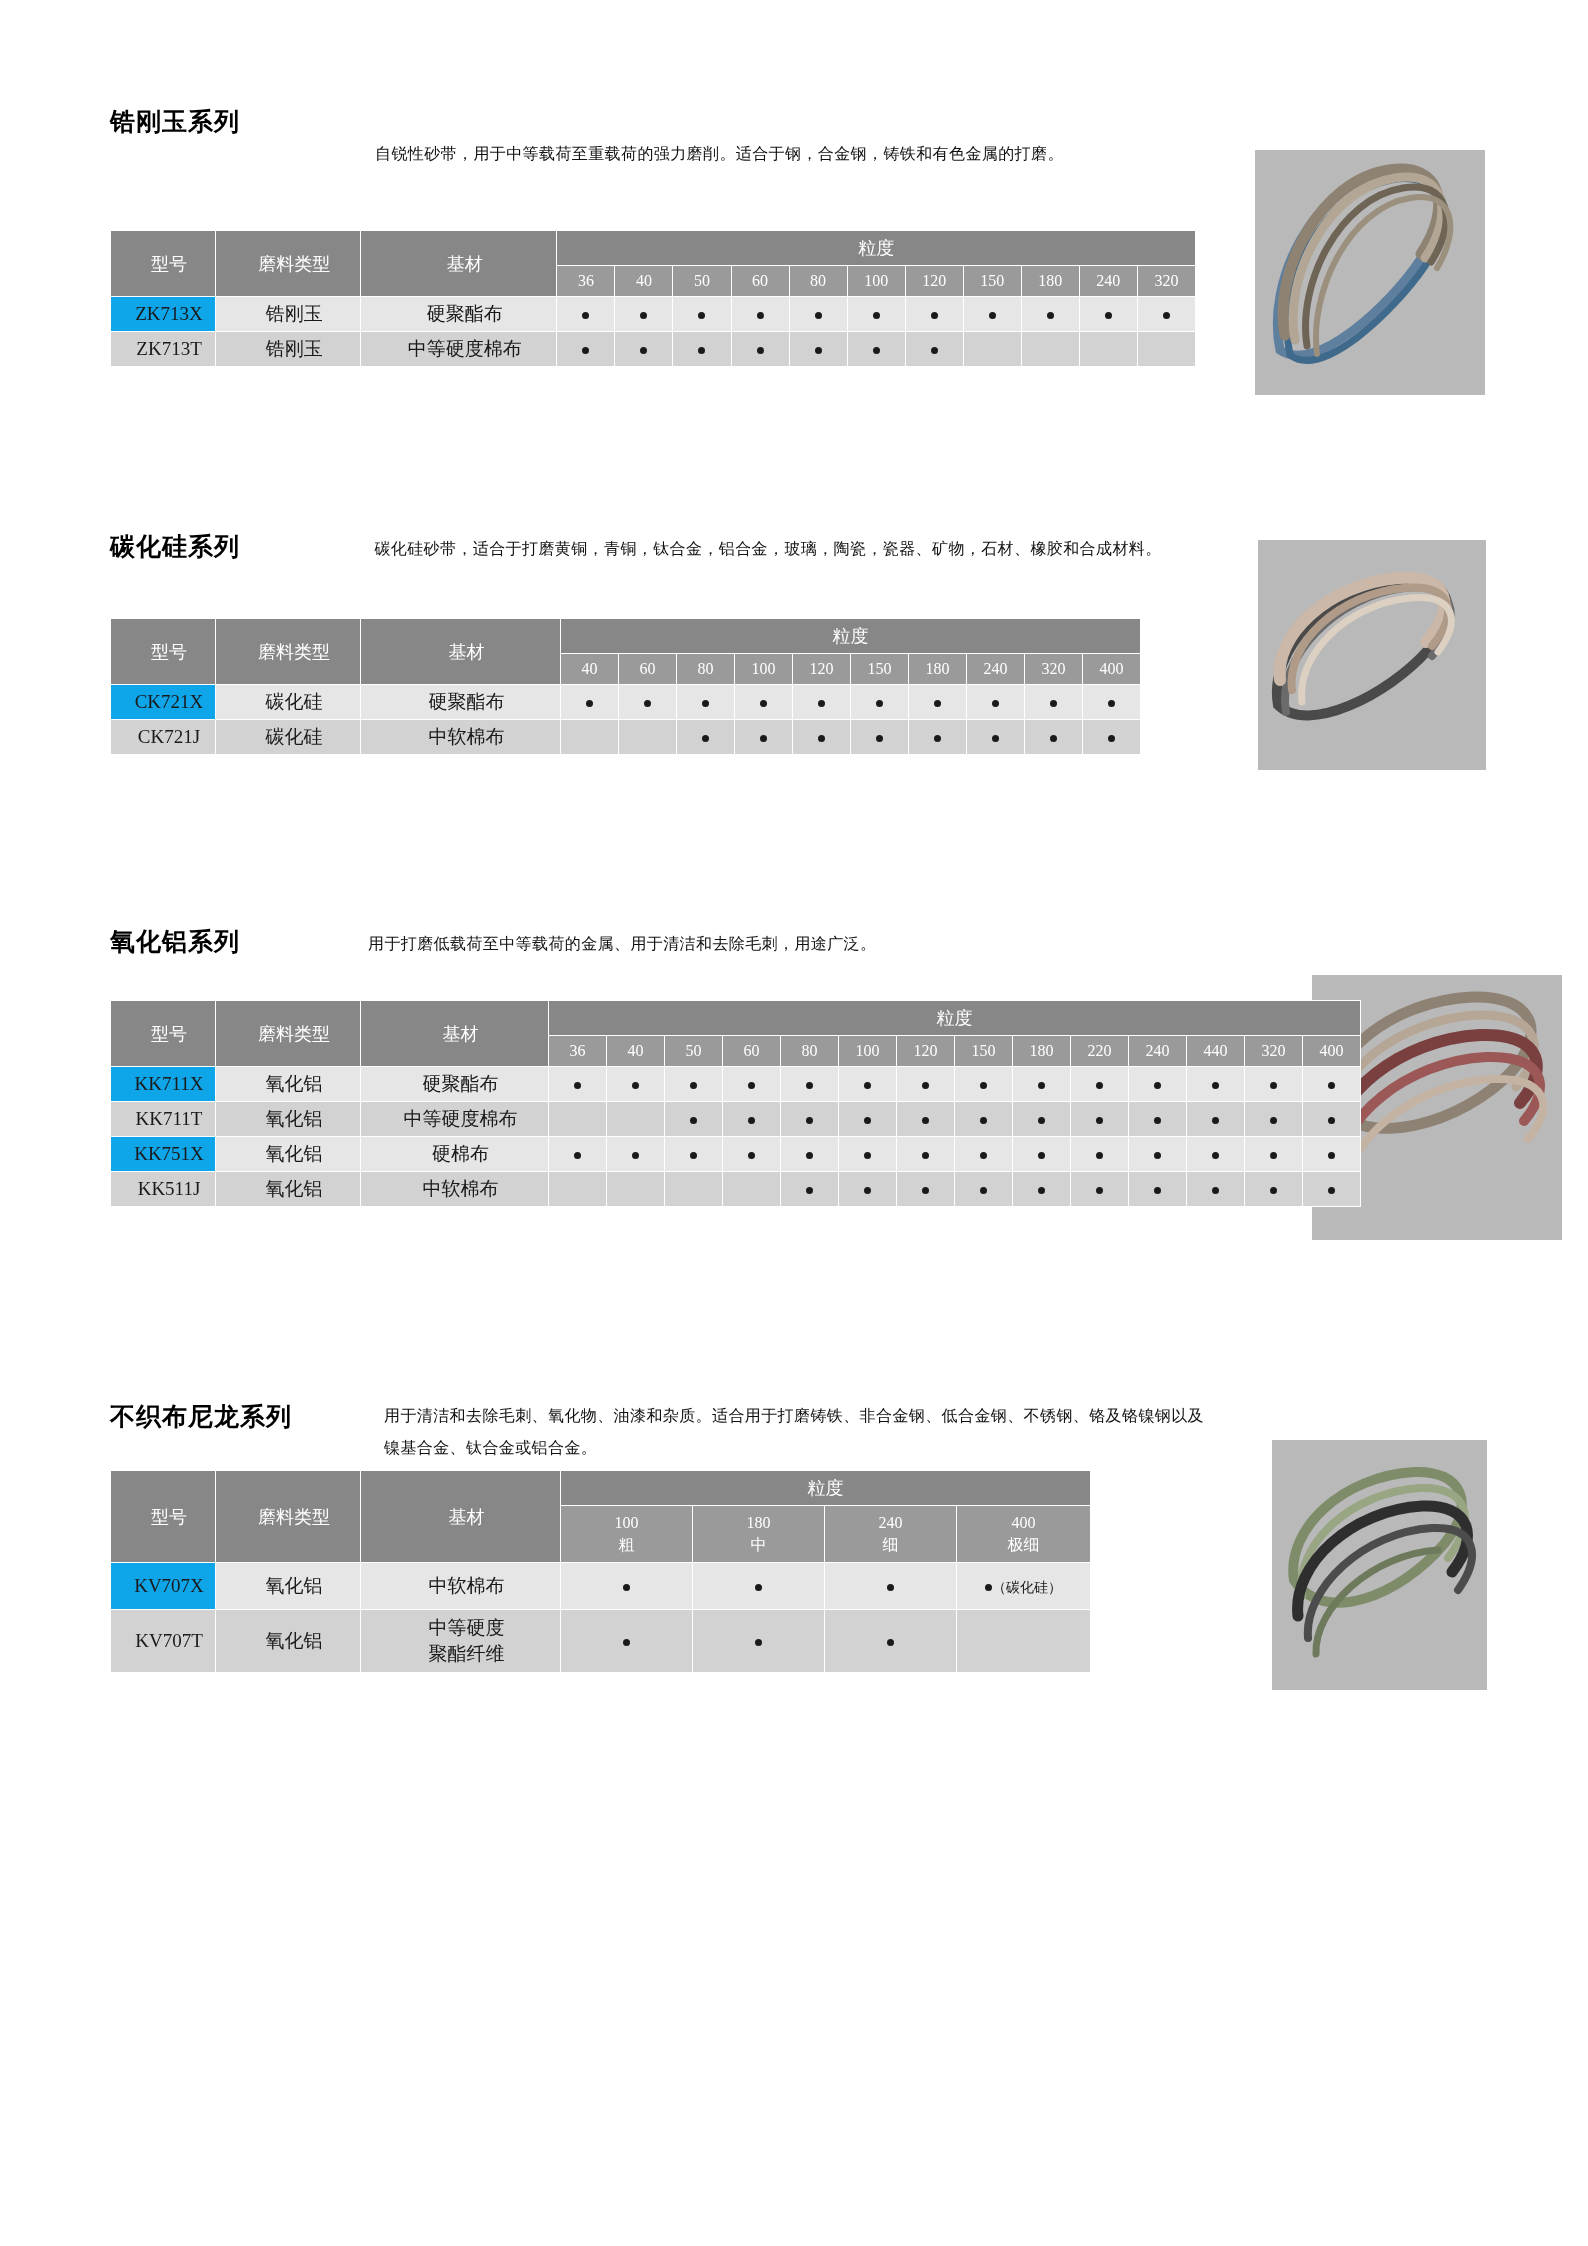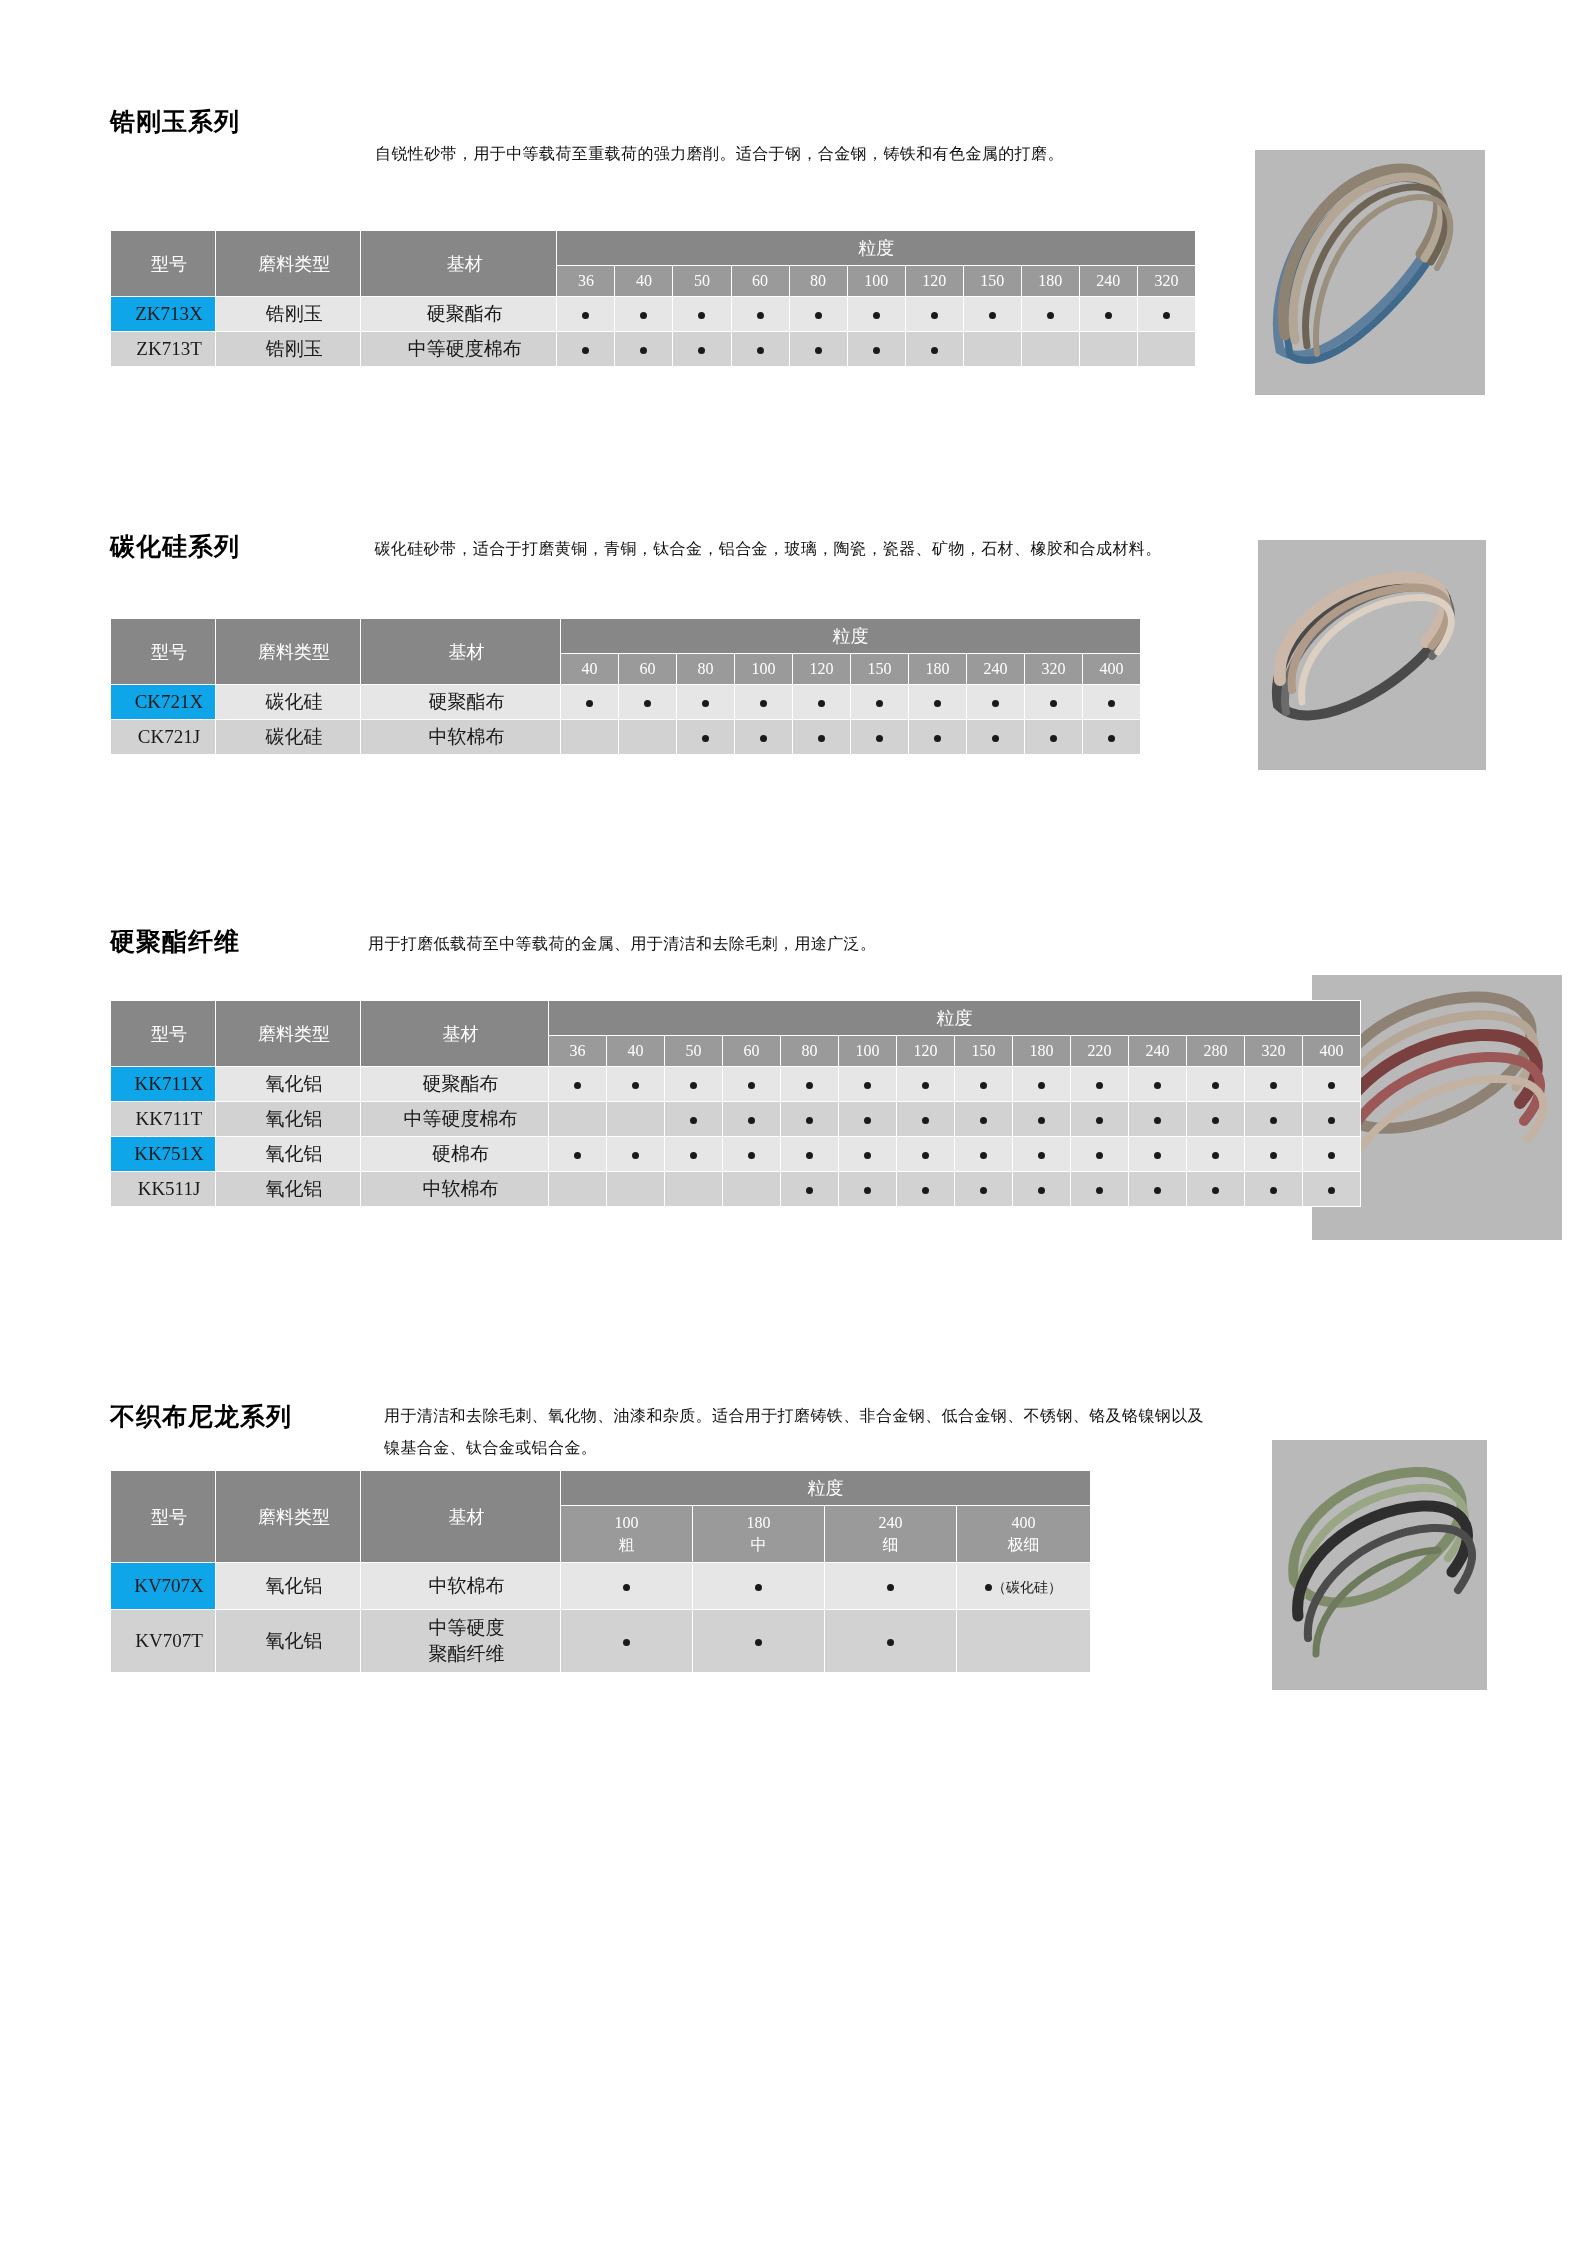--- a/index.html
+++ b/index.html
@@ -304,21 +304,21 @@
           <path d="M28 172 C 18 118, 78 56, 146 48 C 196 42, 207 76, 174 116" stroke="#6b6b6b" stroke-width="8" fill="none"></path>
           <path d="M22 140 C 16 96, 70 44, 140 38 C 190 34, 200 66, 168 102" stroke="#cbb8a8" stroke-width="12" fill="none"></path>
           <path d="M34 150 C 28 104, 80 54, 146 48 C 194 44, 202 72, 174 106" stroke="#b09a88" stroke-width="8" fill="none"></path>
           <path d="M44 162 C 38 116, 88 64, 152 58 C 196 54, 204 80, 180 112" stroke="#dcd0c2" stroke-width="7" fill="none"></path>
         </g>
       </svg>
     </div>
   </div>
 
   <div class="section">
-    <div class="sec-title" style="left:110px; top:925px;">硬聚酯纤维</div>
+    <div class="sec-title" style="left:110px; top:925px;">氧化铝系列</div>
     <div class="sec-desc" style="left:368px; top:928px; width:850px;">用于打磨低载荷至中等载荷的金属、用于清洁和去除毛刺，用途广泛。</div>
 
     <div class="photo" style="left:1312px; top:975px; width:250px; height:265px;">
       <svg width="250" height="265" viewBox="0 0 250 265">
         <rect width="250" height="265" fill="#b9b9b9"></rect>
         <g fill="none" stroke-linecap="round">
           <path d="M20 130 C 14 80, 80 26, 160 22 C 220 20, 236 56, 200 96 C 150 150, 52 175, 20 130 Z" stroke="#8e8274" stroke-width="11" fill="none"></path>
           <path d="M24 150 C 18 100, 86 44, 166 40 C 224 38, 238 72, 204 112" stroke="#b6a696" stroke-width="9" fill="none"></path>
           <path d="M22 172 C 18 122, 88 64, 168 60 C 226 58, 240 90, 208 128" stroke="#7a3f3f" stroke-width="12" fill="none"></path>
           <path d="M28 196 C 24 146, 94 86, 174 82 C 230 80, 242 110, 212 146" stroke="#9c5757" stroke-width="10" fill="none"></path>
@@ -359,21 +359,21 @@
         <th class="sub">40</th>
         <th class="sub">50</th>
         <th class="sub">60</th>
         <th class="sub">80</th>
         <th class="sub">100</th>
         <th class="sub">120</th>
         <th class="sub">150</th>
         <th class="sub">180</th>
         <th class="sub">220</th>
         <th class="sub">240</th>
-        <th class="sub">280</th>
+        <th class="sub">440</th>
         <th class="sub">320</th>
         <th class="sub">400</th>
       </tr>
       <tr>
         <td class="cell-model">KK711X</td>
         <td class="cell-txt">氧化铝</td>
         <td class="cell-txt">硬聚酯布</td>
         <td class="dot"><span class="d"></span></td>
         <td class="dot"><span class="d"></span></td>
         <td class="dot"><span class="d"></span></td>

